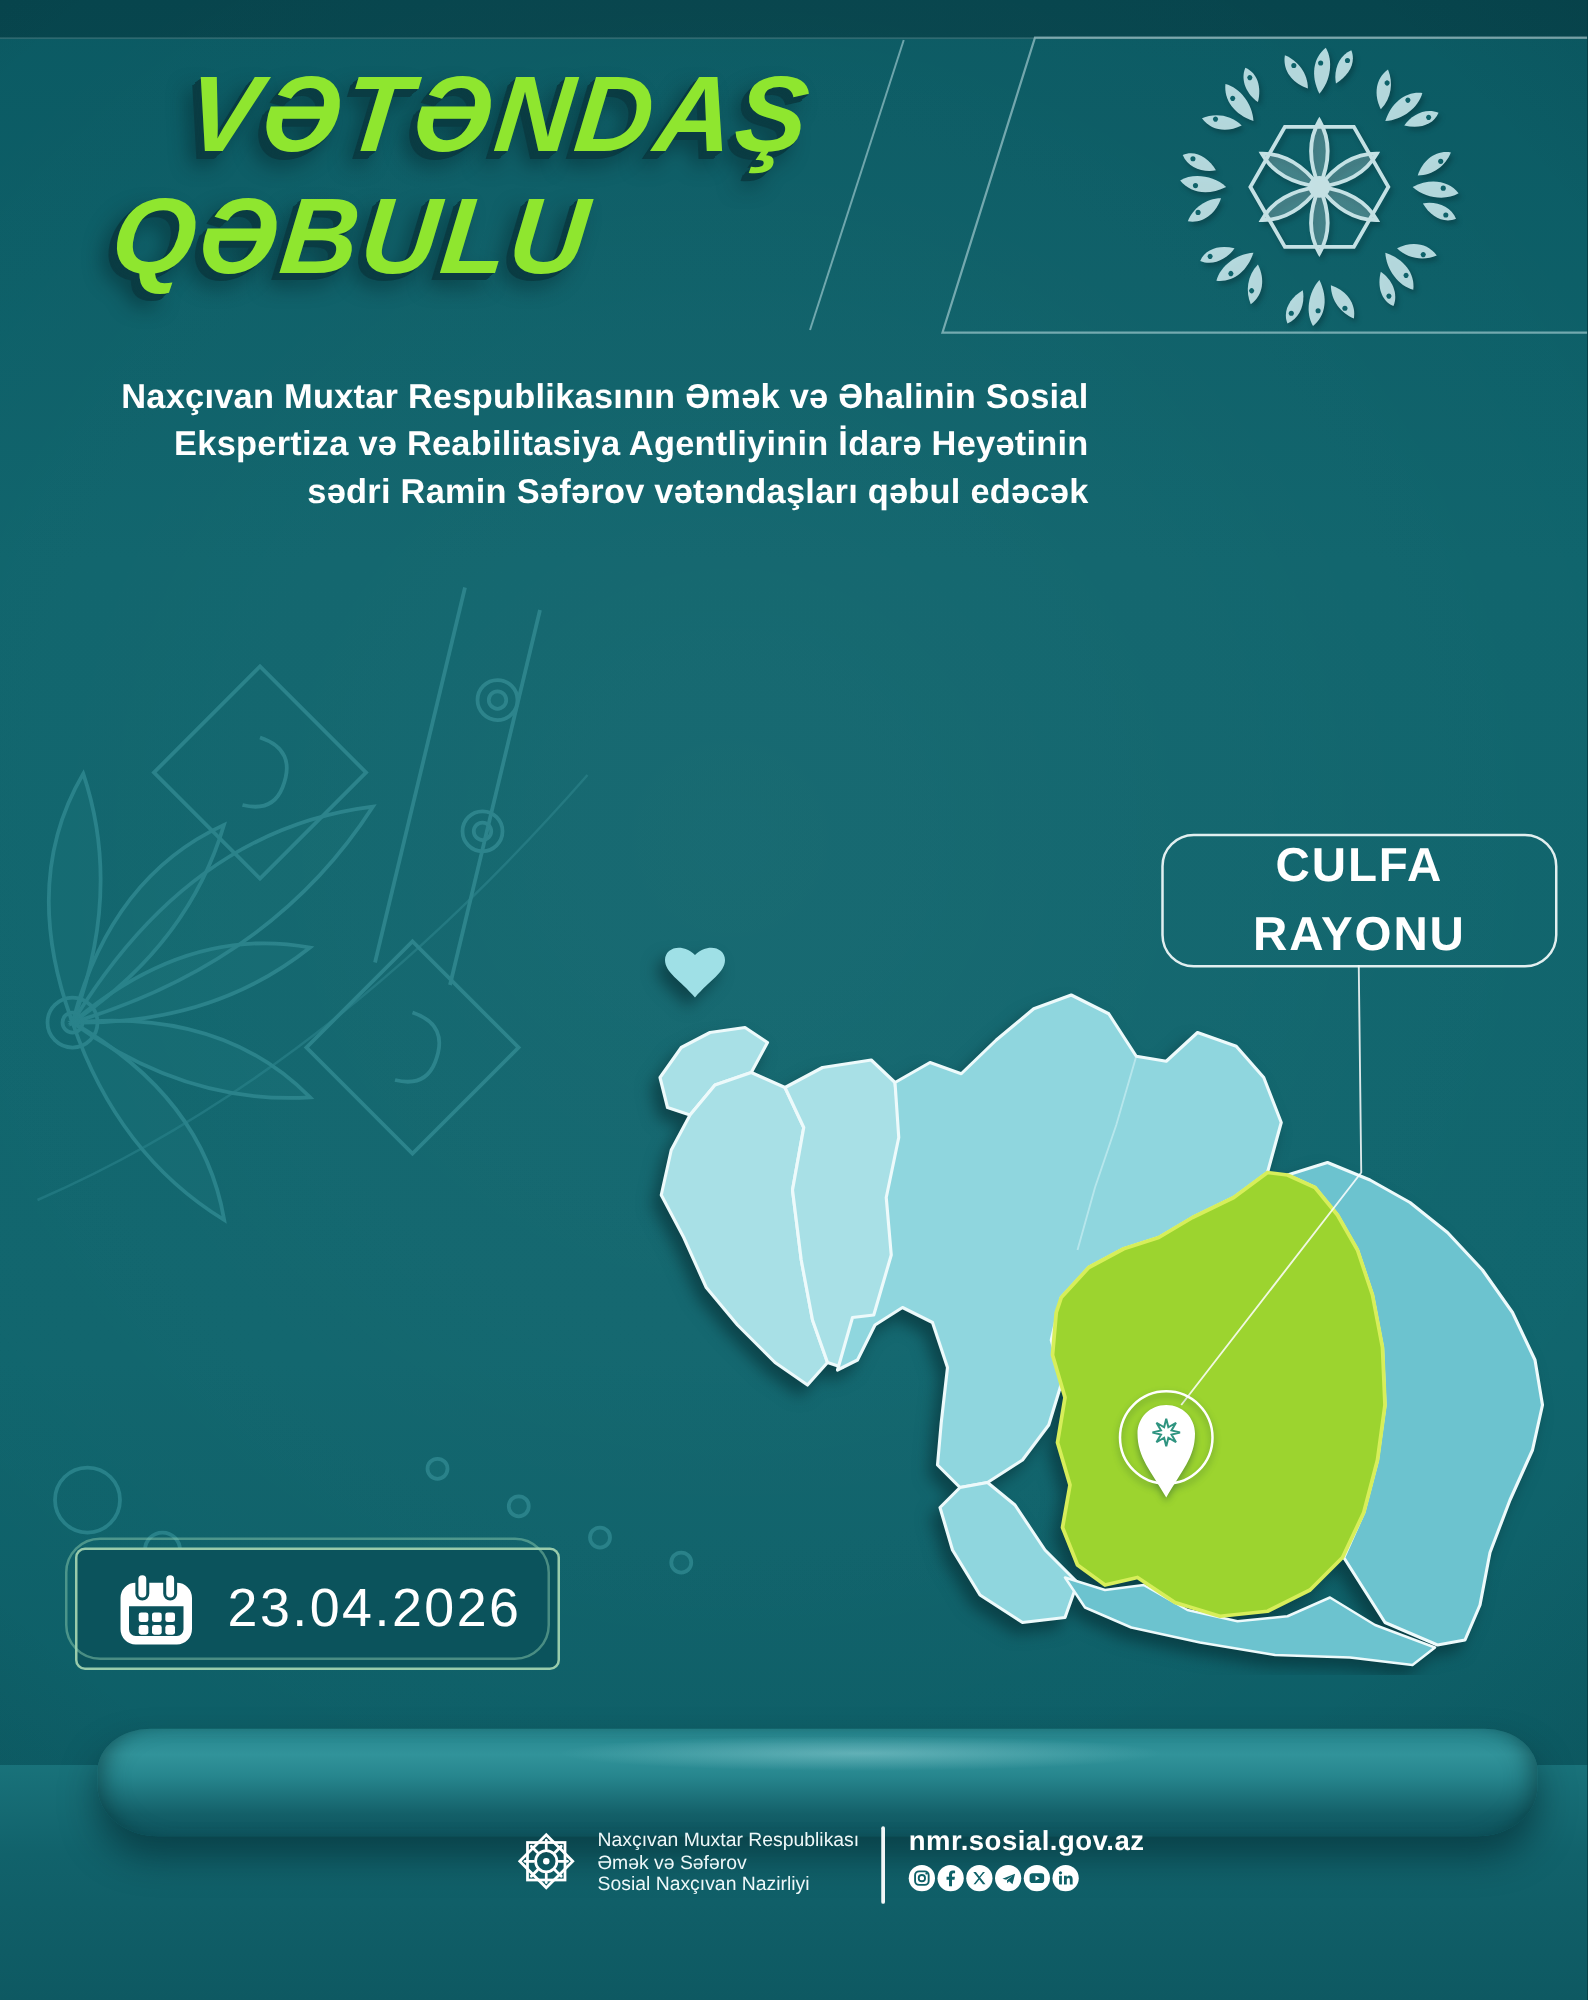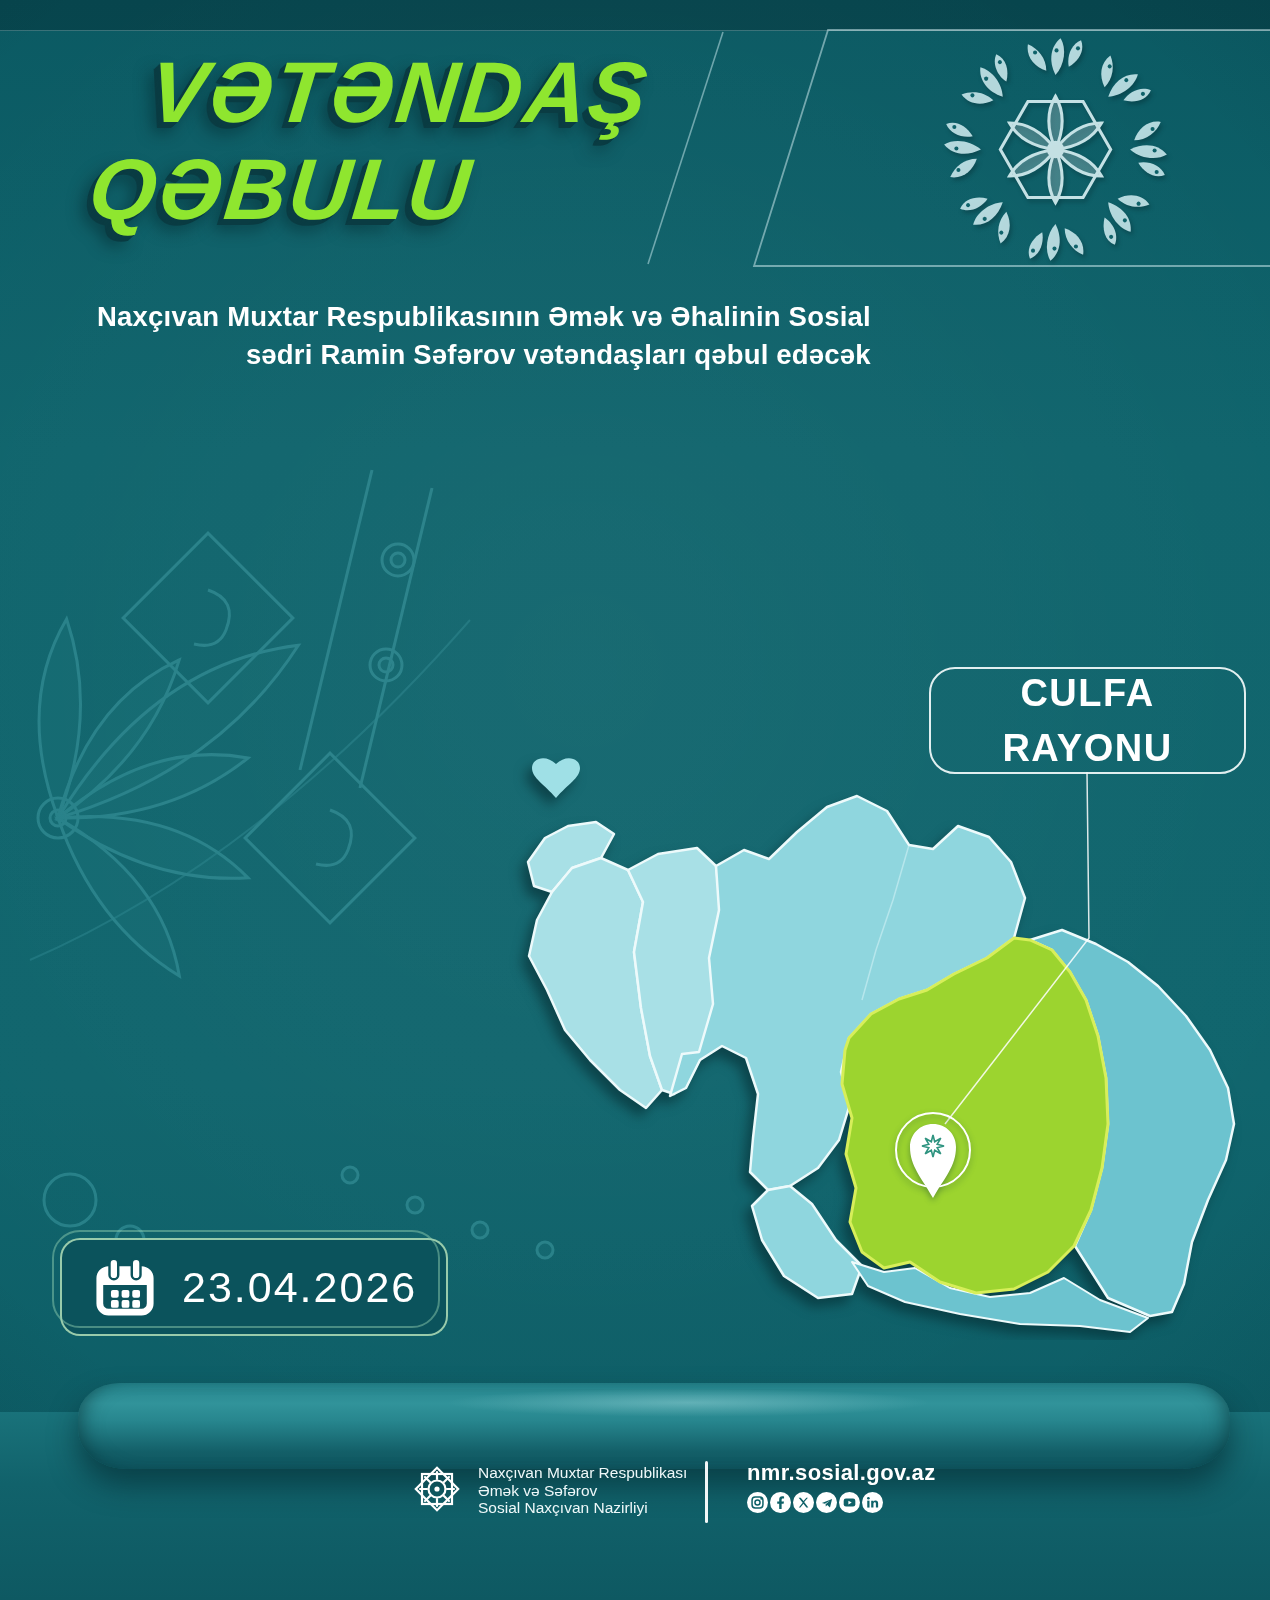--- a/index.html
+++ b/index.html
@@ -31,21 +31,21 @@
   
   .ornament{left:938px;top:32px;z-index:3;}
   
   .map-svg{left:500px;top:640px;z-index:8;}
   .map-label{left:929px;top:667px;width:313px;height:103px;z-index:11;
     border:2.5px solid rgba(243,251,251,.92);border-radius:26px;
     display:flex;flex-direction:column;align-items:center;justify-content:center;
     color:#fff;font-weight:800;font-size:38px;line-height:44px;letter-spacing:1.5px;gap:11px;}
   
   .badge{left:60px;top:1238px;width:388px;height:98px;z-index:10;background:#0b535c;
-    border:2px solid rgba(168,216,180,.9);border-radius:20px;box-sizing:border-box;
+    border:2px solid rgba(168,216,180,.9);border-radius:8px;box-sizing:border-box;
     display:flex;align-items:center;}
   .badge::before{content:'';position:absolute;left:-10px;top:-10px;width:100%;height:100%;
     border:2px solid rgba(150,212,180,.45);border-radius:28px;z-index:-1;}
   .badge .cal{margin-left:32px;}
   .badge .date{margin-left:26px;color:#fff;font-size:43px;font-weight:500;letter-spacing:2px;}
   
   .floor{left:0;top:1412px;width:1270px;height:188px;z-index:5;
     background:linear-gradient(180deg,#19727a 0%,#11626b 38%,#0e5962 100%);}
   .podium{left:78px;top:1383px;width:1152px;height:86px;z-index:6;
     border-radius:42px 42px 48px 48px / 34px 34px 40px 40px;
@@ -53,21 +53,21 @@
     box-shadow:0 16px 28px rgba(2,30,35,.5), inset 16px 0 20px -12px rgba(6,50,56,.65),
       inset -16px 0 20px -12px rgba(6,50,56,.65);}
   .podium::after{content:'';position:absolute;left:20%;top:6px;width:60%;height:34px;border-radius:50%;
     background:radial-gradient(50% 60% at 55% 40%, rgba(210,245,248,.30), rgba(210,245,248,0) 70%);}
   
   .footer{left:0;top:1452px;width:1194px;height:148px;z-index:12;color:#eef8f9;}
   .f-logo{position:absolute;left:408px;top:8px;}
   .f-lines{position:absolute;left:478px;top:12px;font-size:15.5px;line-height:17.5px;font-weight:500;}
   .f-divider{position:absolute;left:705px;top:9px;width:3px;height:62px;border-radius:2px;
     background:rgba(255,255,255,.95);}
-  .f-right{position:absolute;left:727px;top:8px;margin-left:20px;}
+  .f-right{position:absolute;left:727px;top:8px;}
   .f-web{font-size:22px;font-weight:700;letter-spacing:.4px;color:#fff;}
   .f-social{margin-top:6px;display:flex;gap:2px;}
   .soc{width:21px;height:21px;border-radius:50%;background:#fff;display:flex;
     align-items:center;justify-content:center;}
 </style>
 </head>
 <body>
 
 <div class="stage">
 
@@ -141,20 +141,21 @@
 
   <div class="abs vignette"></div>
 
   <div class="abs title">
     <div class="l1">VƏTƏNDAŞ</div>
     <div class="l2">QƏBULU</div>
   </div>
 
   <div class="abs announcement">
     <div>Naxçıvan Muxtar Respublikasının Əmək və Əhalinin Sosial</div>
+    <div>Ekspertiza və Reabilitasiya Agentliyinin İdarə Heyətinin</div>
     <div>sədri Ramin Səfərov vətəndaşları qəbul edəcək</div>
   </div>
 
   <svg class="abs map-svg" width="760" height="700" viewBox="500 640 760 700">
     <g style="filter:drop-shadow(-6px 8px 6px rgba(4,38,44,.55))">
       <path d="M556,798 C544,784 532,778 532,768 C532,758 546,754 556,764 C566,754 580,758 580,768 C580,778 568,784 556,798 Z" fill="#9fe0e6"></path>
       <g stroke="#edfafb" stroke-width="2.5" stroke-linejoin="round">
         <polygon fill="#a8e0e6" points="528,862 545,838 568,826 596,822 614,834 601,858 572,868 552,892 534,886"></polygon>
         <polygon fill="#a8e0e6" points="552,892 572,868 601,858 628,870 643,902 634,952 641,1008 650,1056 662,1090 646,1108 620,1090 590,1060 565,1030 547,990 529,956 537,920"></polygon>
         <polygon fill="#a8e0e6" points="628,870 658,854 697,848 716,866 721,912 711,960 717,1006 699,1056 674,1094 662,1090 650,1056 641,1008 634,952 643,902"></polygon>

